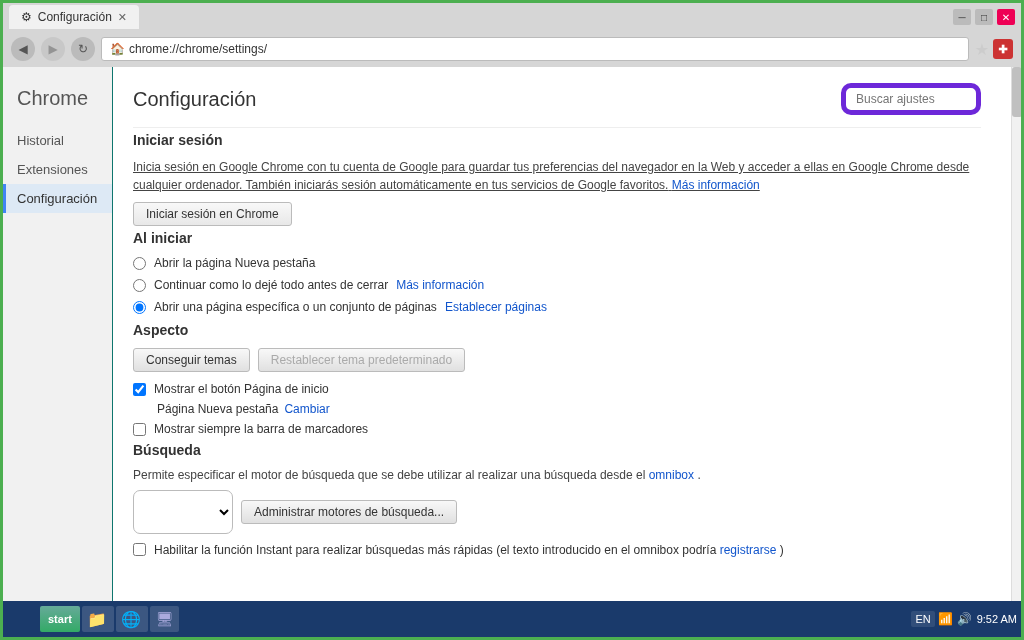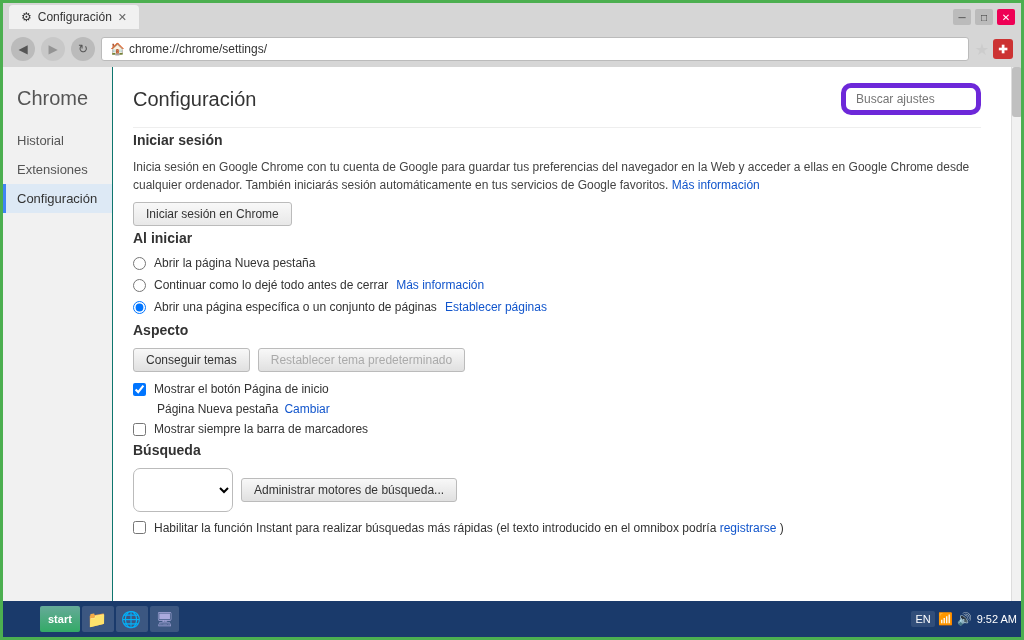--- a/index.html
+++ b/index.html
@@ -37,21 +37,21 @@
     
     .settings-area { flex: 1; overflow-y: auto; padding: 0 30px 20px 20px; background: white; }
     .settings-header { display: flex; align-items: center; justify-content: space-between; padding: 16px 0 12px; border-bottom: 1px solid #eee; margin-bottom: 0; }
     .settings-title { font-size: 20px; font-weight: 300; color: #333; }
     .search-box { border: 5px solid #6d28d9; border-radius: 10px; padding: 4px 10px; font-size: 12px; width: 140px; color: #999; }
 
     
     .section { margin-top: 4px; }
     .section-title { font-size: 14px; font-weight: bold; color: #333; margin-bottom: 10px; }
 
-    .signin-desc { font-size: 12px; color: #444; line-height: 1.5; margin-bottom: 8px; }
+    .signin-desc { font-size: 12px; color: #444; line-height: 1.5; margin-bottom: 8px; text-decoration: underline; }
     .link { color: #1155cc; text-decoration: none; cursor: pointer; }
 
     .btn { background: linear-gradient(#f8f8f8, #e0e0e0); border: 1px solid #bbb; border-radius: 3px; padding: 4px 12px; font-size: 12px; cursor: pointer; color: #333; }
     .btn-primary { background: linear-gradient(#f8f8f8, #e8e8e8); }
 
     
     .radio-group { margin-top: 6px; }
     .radio-item { display: flex; align-items: center; gap: 8px; margin-bottom: 8px; font-size: 12px; color: #333; }
     .radio-item input[type="radio"] { margin: 0; }
 
@@ -170,20 +170,25 @@
             <a class="link" href="#">Cambiar</a>
           </div>
           <div class="checkbox-item">
             <input type="checkbox" style="">
             <span>Mostrar siempre la barra de marcadores</span>
           </div>
         </div>
 
         <div class="section">
           <div class="section-title">Búsqueda</div>
+          <p style="font-size:12px; color:#444; margin-bottom:8px;">
+            <span>Permite especificar el motor de búsqueda que se debe utilizar al realizar una búsqueda desde el</span>
+            <a class="link" href="#">omnibox</a>
+            <span>.</span>
+          </p>
           <div class="search-row">
             <select class="select-box">
               <option>Google</option>
             </select>
             <button class="btn">Administrar motores de búsqueda...</button>
           </div>
           <div class="checkbox-item">
             <input type="checkbox" style="">
             <span style="line-height:1.4;">
               <span>Habilitar la función Instant para realizar búsquedas más rápidas (el texto introducido en el omnibox podría</span>

